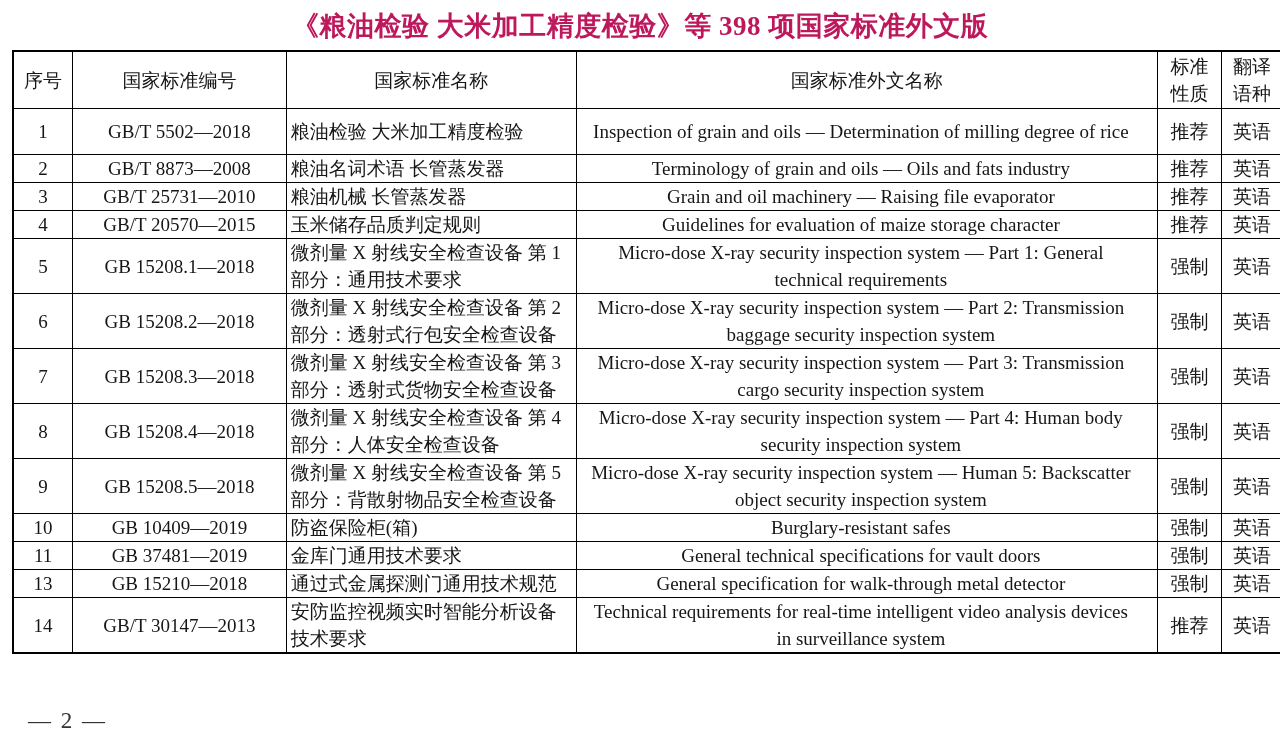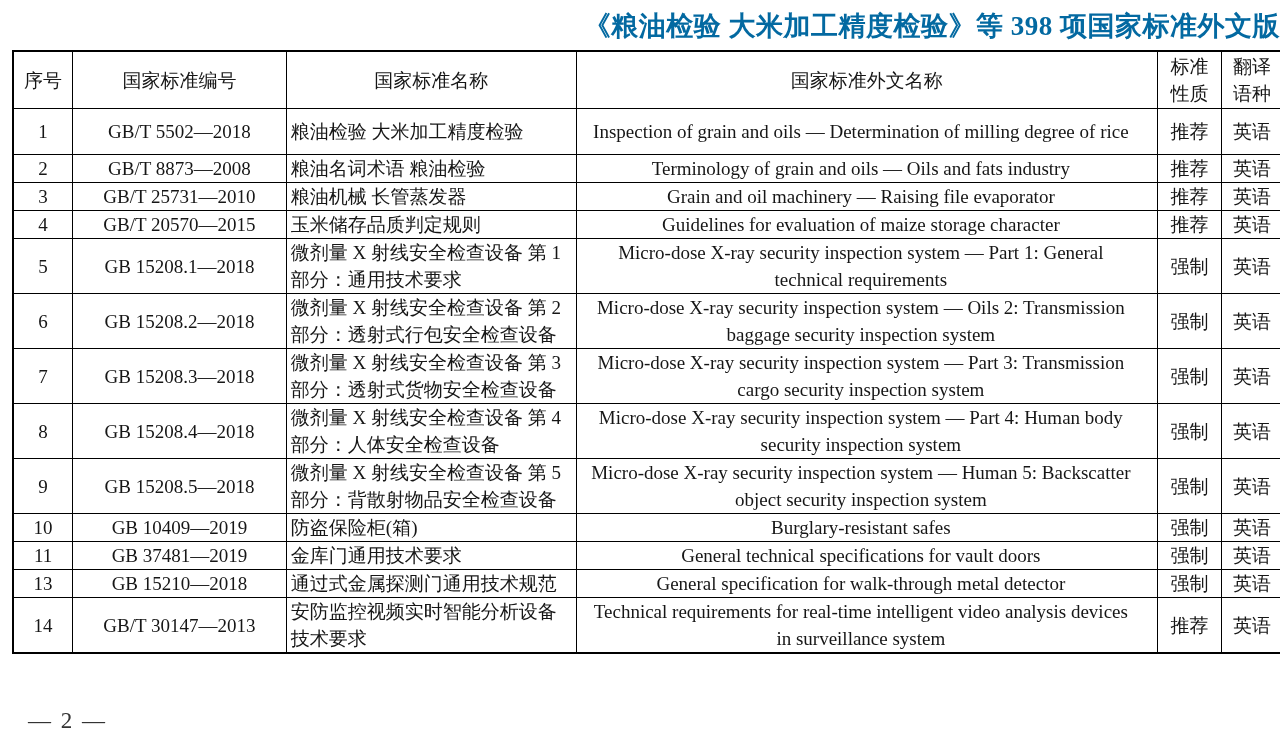--- a/index.html
+++ b/index.html
@@ -9,26 +9,26 @@
   }
   body {
     width: 1280px;
     height: 745px;
     position: relative;
     overflow: hidden;
     font-family: "Liberation Serif", "DejaVu Serif", serif;
     color: #161616;
   }
   .doc-title {
-    text-align: right;
+    text-align: center;
     font-size: 27px;
     font-weight: bold;
     margin: 8px 0 6px 0;
     letter-spacing: 0.5px;
-    color: #0369a1;
+    color: #be185d;
   }
   table.std-table {
     border-collapse: collapse;
     table-layout: fixed;
     width: 1272px;
     margin-left: 12px;
     border: 2px solid #000;
   }
   .std-table th, .std-table td {
     border: 1px solid #000;
@@ -99,21 +99,21 @@
       <td class="c">1</td>
       <td class="c">GB/T 5502—2018</td>
       <td class="name-cell">粮油检验 大米加工精度检验</td>
       <td class="en-cell">Inspection of grain and oils — Determination of milling degree of rice</td>
       <td class="c">推荐</td>
       <td class="c">英语</td>
     </tr>
     <tr class="h-one">
       <td class="c">2</td>
       <td class="c">GB/T 8873—2008</td>
-      <td class="name-cell">粮油名词术语 粮油检验</td>
+      <td class="name-cell">粮油名词术语 长管蒸发器</td>
       <td class="en-cell">Terminology of grain and oils — Oils and fats industry</td>
       <td class="c">推荐</td>
       <td class="c">英语</td>
     </tr>
     <tr class="h-one">
       <td class="c">3</td>
       <td class="c">GB/T 25731—2010</td>
       <td class="name-cell">粮油机械 长管蒸发器</td>
       <td class="en-cell">Grain and oil machinery — Raising file evaporator</td>
       <td class="c">推荐</td>
@@ -132,21 +132,21 @@
       <td class="c">GB 15208.1—2018</td>
       <td class="name-cell">微剂量 X 射线安全检查设备 第 1 部分：通用技术要求</td>
       <td class="en-cell">Micro-dose X-ray security inspection system — Part 1: General technical requirements</td>
       <td class="c">强制</td>
       <td class="c">英语</td>
     </tr>
     <tr class="h-two">
       <td class="c">6</td>
       <td class="c">GB 15208.2—2018</td>
       <td class="name-cell">微剂量 X 射线安全检查设备 第 2 部分：透射式行包安全检查设备</td>
-      <td class="en-cell">Micro-dose X-ray security inspection system — Oils 2: Transmission baggage security inspection system</td>
+      <td class="en-cell">Micro-dose X-ray security inspection system — Part 2: Transmission baggage security inspection system</td>
       <td class="c">强制</td>
       <td class="c">英语</td>
     </tr>
     <tr class="h-two">
       <td class="c">7</td>
       <td class="c">GB 15208.3—2018</td>
       <td class="name-cell">微剂量 X 射线安全检查设备 第 3 部分：透射式货物安全检查设备</td>
       <td class="en-cell">Micro-dose X-ray security inspection system — Part 3: Transmission cargo security inspection system</td>
       <td class="c">强制</td>
       <td class="c">英语</td>

